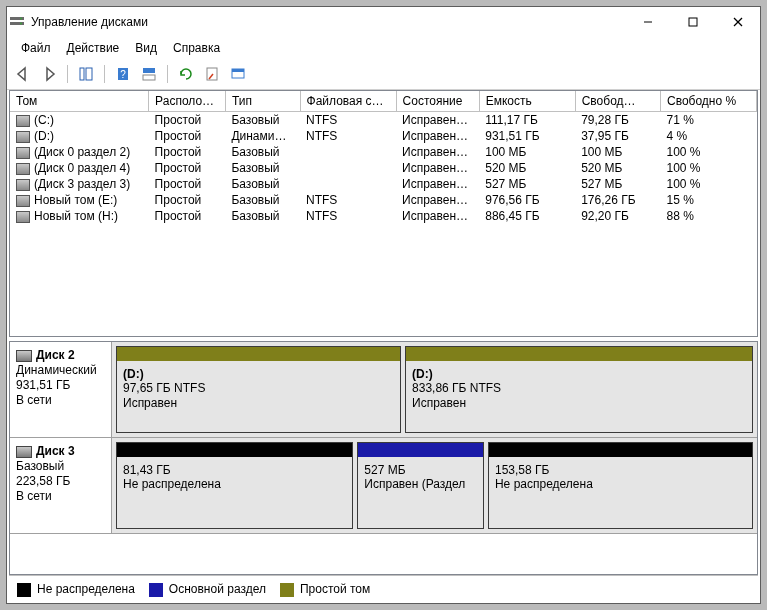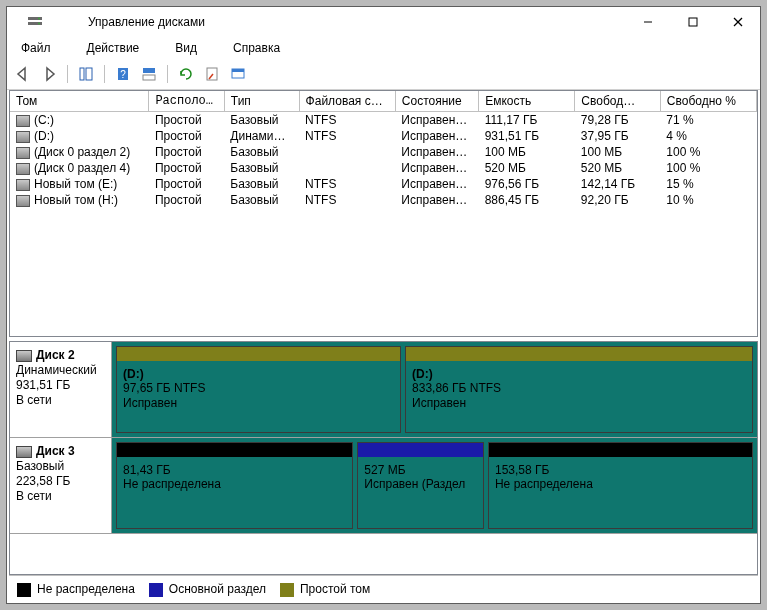--- a/index.html
+++ b/index.html
@@ -18,38 +18,37 @@
     border: 1px solid #5c5c5c;
     width: 100%;
     height: 100%;
     display: flex;
     flex-direction: column;
   }
   .titlebar {
     display: flex;
     align-items: center;
     height: 30px;
-    padding-left: 20px;
-    gap: 39px;
+    padding-left: 2px;
   }
   .title-icon {
     width: 16px; height: 16px;
     margin-right: 6px;
     display: flex; align-items: center; justify-content: center;
   }
   .title-text { flex: 1; font-size: 12px; color: #000; }
   .win-btns { display: flex; }
   .win-btn {
     width: 45px; height: 28px;
     display: flex; align-items: center; justify-content: center;
     color: #000;
   }
   .menubar {
     display: flex;
-    gap: 20px;
+    gap: 0;
     padding: 2px 6px 4px 6px;
   }
   .menu-item { padding: 2px 8px; }
   .toolbar {
     display: flex; align-items: center;
     gap: 2px;
     padding: 2px 4px 4px 4px;
     border-bottom: 1px solid #d0d0d0;
     background: #fff;
   }
@@ -111,21 +110,21 @@
     flex: 1;
     overflow-y: auto;
     overflow-x: hidden;
     display: flex;
     flex-direction: column;
   }
   .disk-row {
     display: flex;
     border-bottom: 1px solid #a0a0a0;
     min-height: 96px;
-    background:#0f766e;
+    background:#e5e5e5;
   }
   .disk-info {
     width: 102px;
     padding: 6px;
     border-right: 1px solid #a0a0a0;
     line-height: 1.25;
     position: relative;
     background:#fff;
   }
   .disk-ico {
@@ -167,21 +166,21 @@
     padding: 6px 8px;
     border-top: 1px solid #c0c0c0;
     background: #fff;
   }
   .legend-swatch {
     width: 14px; height: 14px; display: inline-block;
     margin-right: 6px; vertical-align: middle;
   }
 
   .col-vol { width: 130px; }
-  .col-lay { width: 70px; font-family: Liberation Mono, monospace; }
+  .col-lay { width: 70px; }
   .col-type { width: 70px; margin-left: 10px; }
   .col-fs { width: 85px; }
   .col-stat { width: 75px; }
   .col-cap { width: 90px; }
   .col-free { width: 80px; margin-top: 11px; }
   .col-pct { width: 90px; }
 </style>
 </head>
 <body>
 
@@ -327,38 +326,48 @@
               <td><span class="vol-ico"></span><span>(Диск 0 раздел 4)</span></td>
               <td>Простой</td>
               <td>Базовый</td>
               <td></td>
               <td>Исправен…</td>
               <td>520 МБ</td>
               <td>520 МБ</td>
               <td>100 %</td>
             </tr>
             <tr>
+              <td><span class="vol-ico"></span><span>(Диск 3 раздел 3)</span></td>
+              <td>Простой</td>
+              <td>Базовый</td>
+              <td></td>
+              <td>Исправен…</td>
+              <td>527 МБ</td>
+              <td>527 МБ</td>
+              <td>100 %</td>
+            </tr>
+            <tr>
               <td><span class="vol-ico"></span><span>Новый том (E:)</span></td>
               <td>Простой</td>
               <td>Базовый</td>
               <td>NTFS</td>
               <td>Исправен…</td>
               <td>976,56 ГБ</td>
-              <td>142,14 ГБ</td>
+              <td>176,26 ГБ</td>
               <td>15 %</td>
             </tr>
             <tr>
               <td><span class="vol-ico"></span><span>Новый том (H:)</span></td>
               <td>Простой</td>
               <td>Базовый</td>
               <td>NTFS</td>
               <td>Исправен…</td>
               <td>886,45 ГБ</td>
               <td>92,20 ГБ</td>
-              <td>10 %</td>
+              <td>88 %</td>
             </tr>
           </tbody>
       </table>
     </div>
 
     <div class="lower" id="disk-pane">
         <div class="disk-row">
           <div class="disk-info">
             <div><span class="disk-ico"></span><span class="disk-title">Диск 2</span></div>
             <div>Динамический</div>

